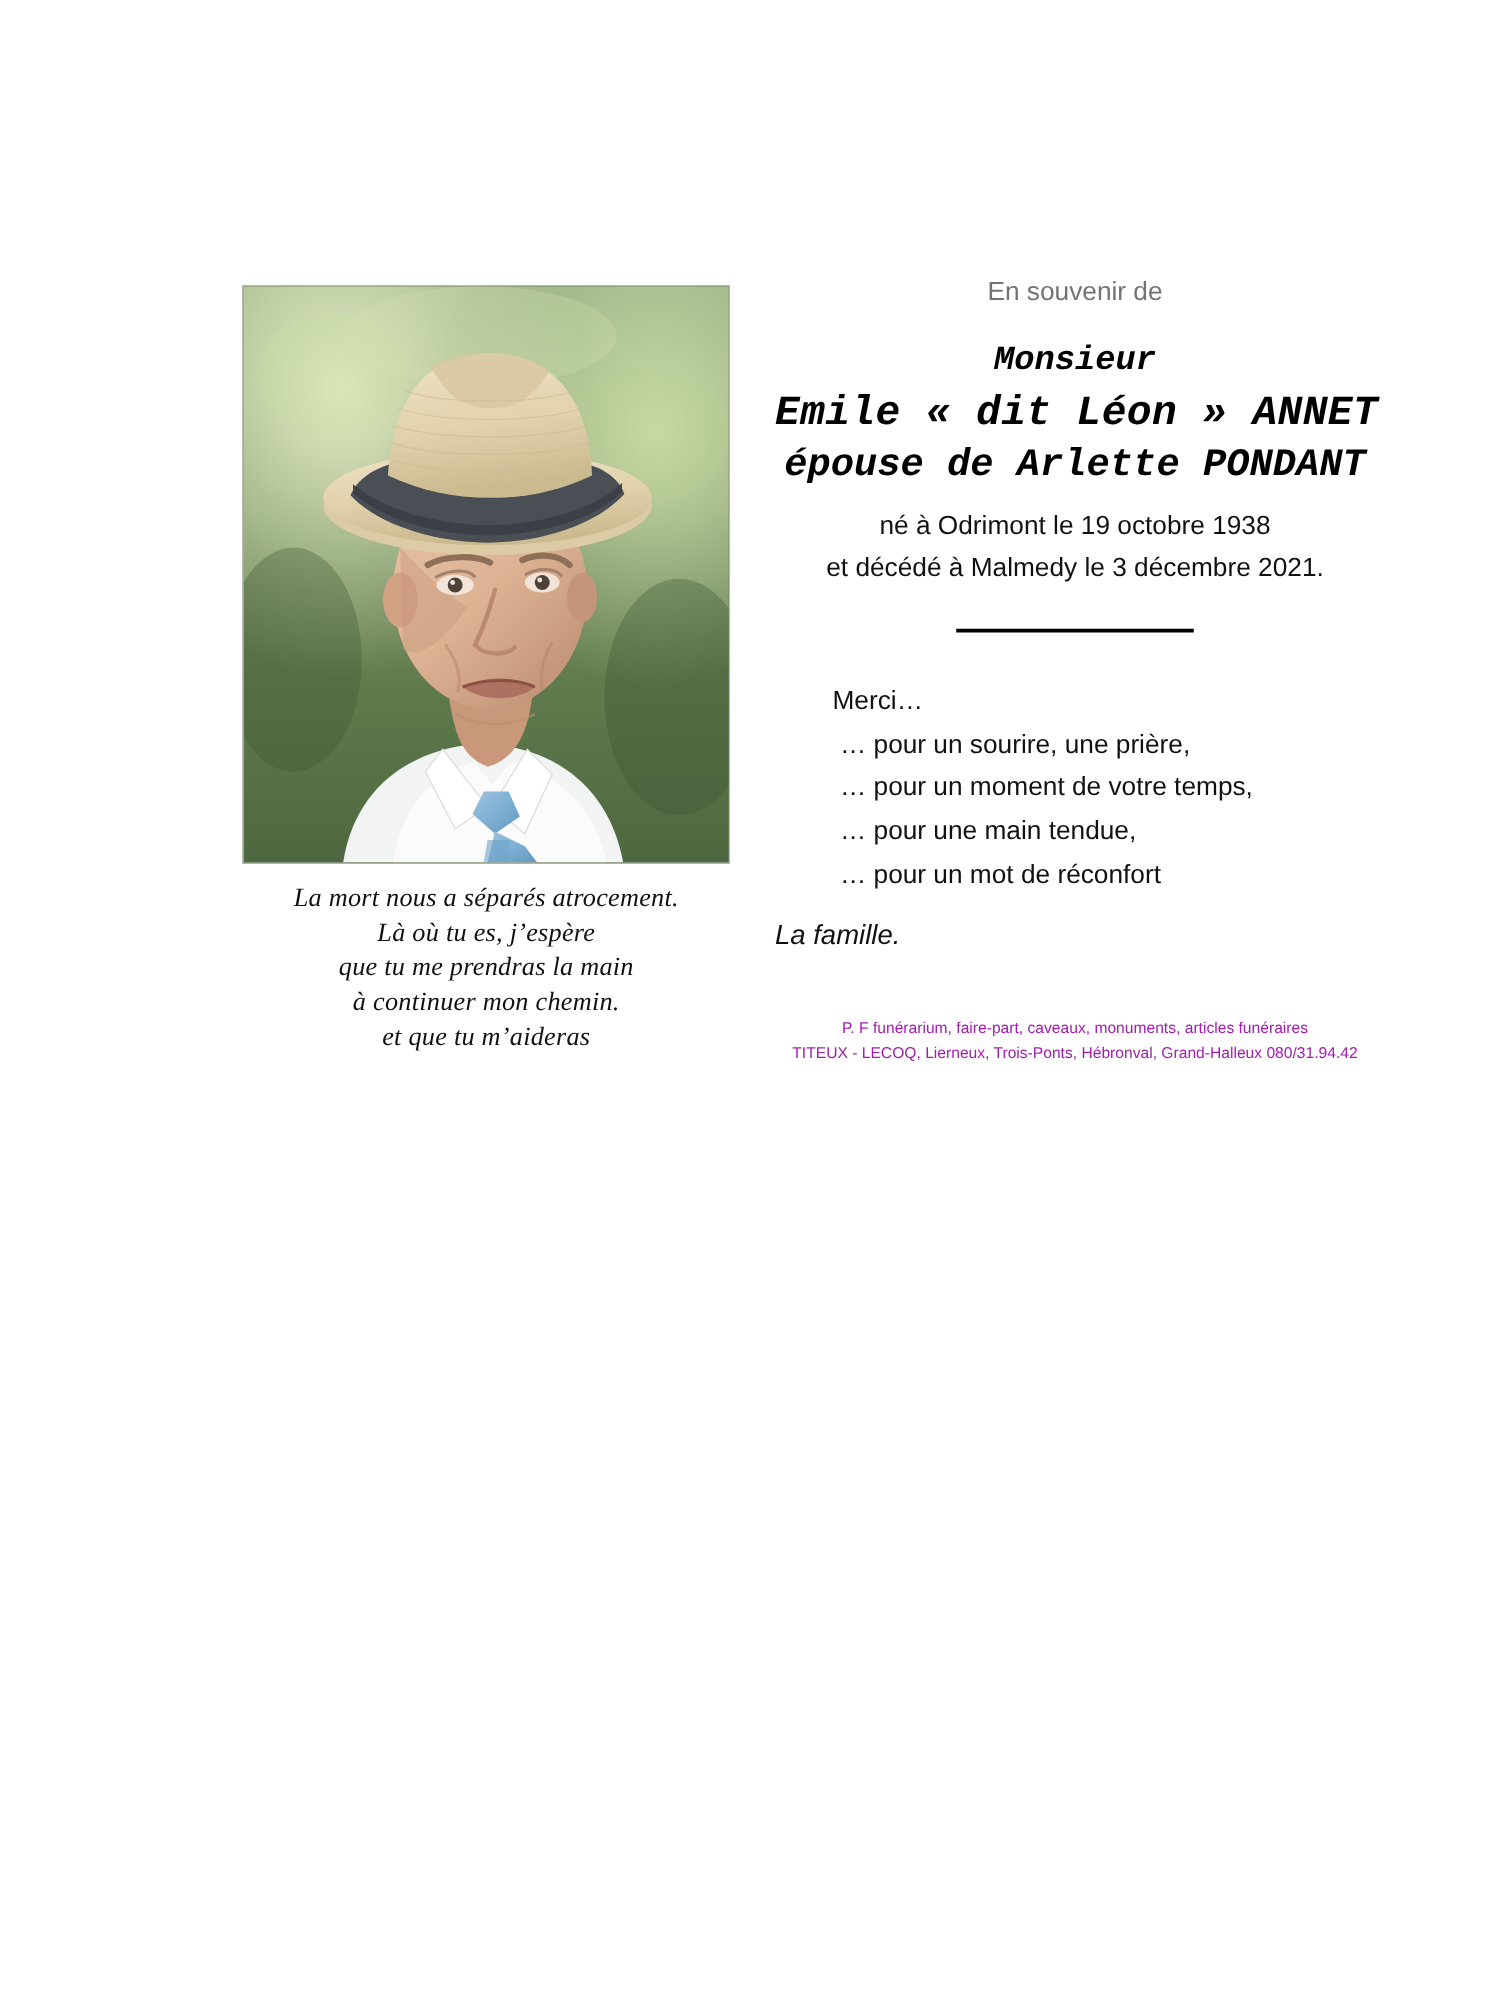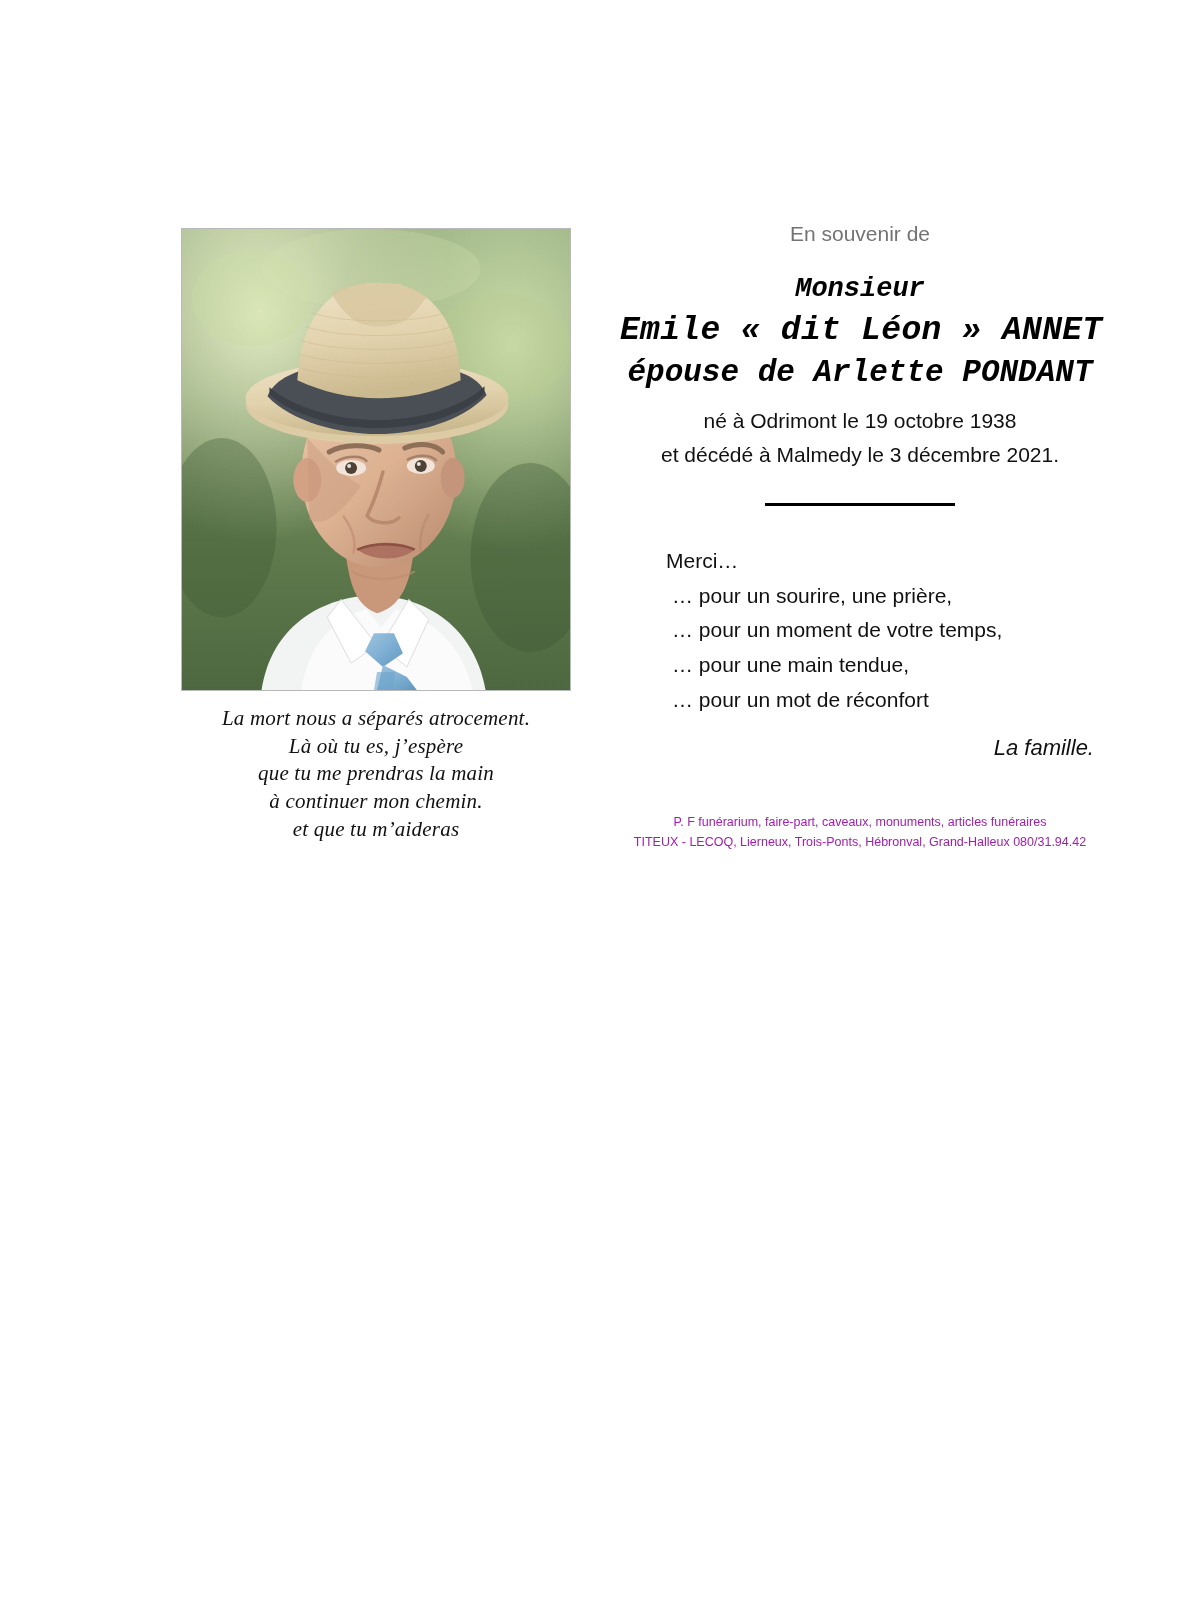--- a/index.html
+++ b/index.html
@@ -20,21 +20,21 @@
     position: absolute;
     left: 0;
     top: 0;
     width: 1203px;
     height: 1602px;
   }
 
   
   .left-col {
     position: absolute;
-    left: 181px;
+    left: 194px;
     top: 228px;
     width: 390px;
   }
 
   .portrait-frame {
     width: 390px;
     height: 463px;
     border: 1px solid #b9b9b9;
     box-sizing: border-box;
     overflow: hidden;
@@ -123,21 +123,21 @@
     font-size: 21px;
     line-height: 1.65;
     color: #111;
   }
   .thanks .merci {
     margin-left: -6px;
   }
 
   .signature {
     margin-top: 18px;
-    text-align: right;
+    text-align: left;
     padding-right: 6px;
     font-size: 22px;
     font-style: italic;
     color: #111;
   }
 
   .footer {
     margin-top: 52px;
     text-align: center;
     font-size: 12.5px;

